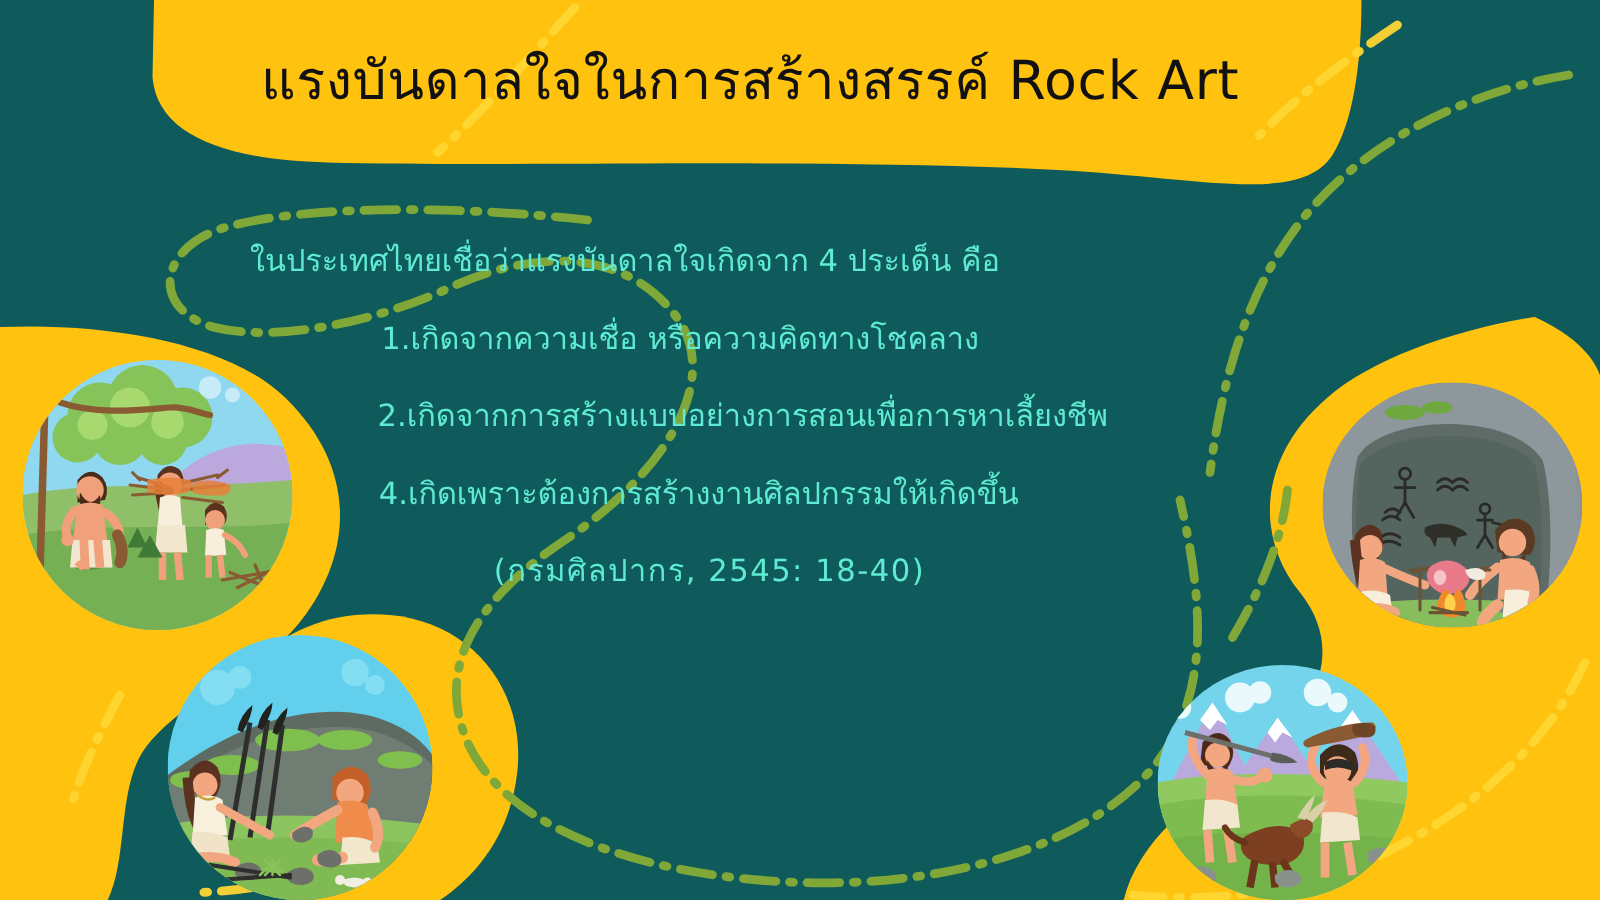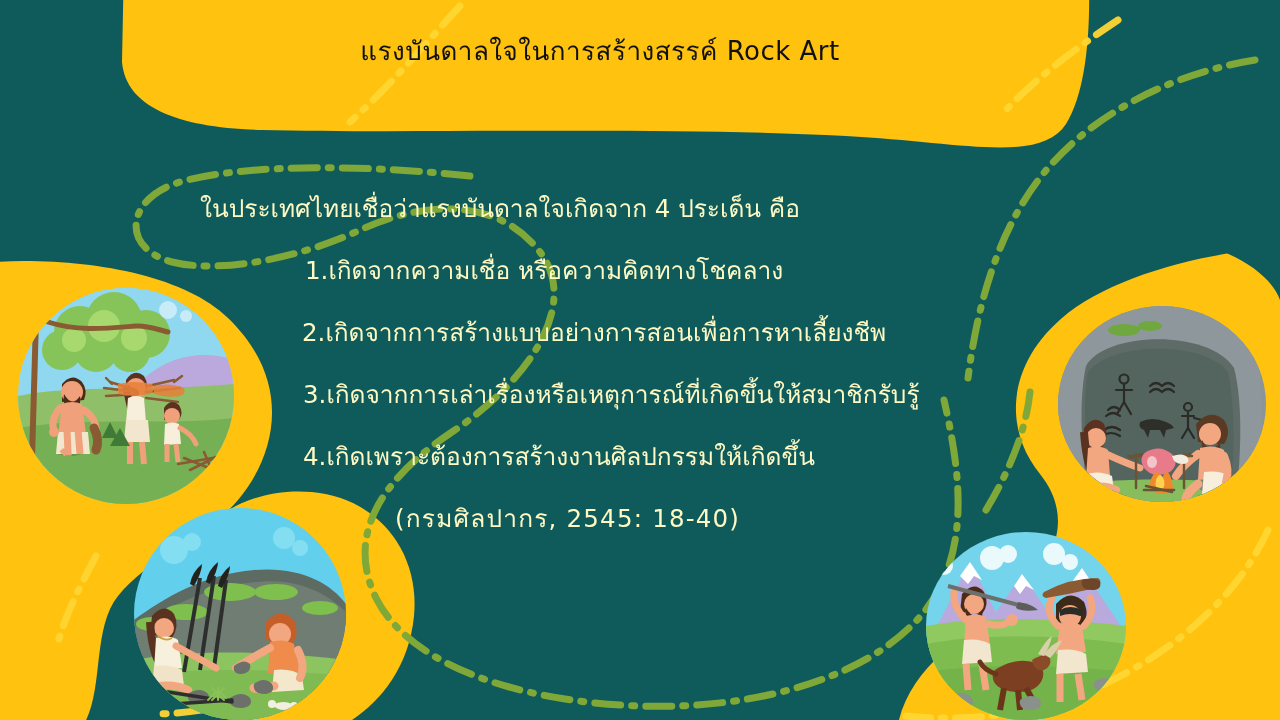--- a/index.html
+++ b/index.html
@@ -17,41 +17,41 @@
     background:#0f5b5b;
   }
   .layer { position:absolute; inset:0; width:1280px; height:720px; }
   svg.layer { display:block; }
   #title-text {
     position:absolute;
     left:120px; top:30px; width:960px;
     text-align:center;
     z-index:7;
     font-family:"DejaVu Sans", sans-serif;
-    font-size:26px;
+    font-size:43px;
     font-weight:400;
     letter-spacing:0.5px;
     color:#111111;
     white-space:nowrap;
   }
 
   
   #body-block {
     position:absolute;
     left:0; top:178px;
     width:1280px;
     z-index:8;
     color:#ffffff;
     font-family:"DejaVu Sans", sans-serif;
     font-size:24.5px;
     line-height:1.0;
   }
   .bodyline {
     white-space:nowrap;
-    color:#fef9c3;
+    color:#5eead4;
     height:62px;
     display:flex;
     align-items:center;
   }
   .l-intro   { padding-left:200px; }
   .l-item1   { padding-left:305px;text-align:center; }
   .l-item2   { padding-left:302px; }
   .l-item3   { padding-left:303px; }
   .l-item4   { padding-left:303px;text-align:center; }
   .l-cite    { padding-left:395px; letter-spacing:1.2px; }
@@ -118,21 +118,20 @@
       <path d="M96 556 C 80 586, 66 614, 58 642"></path>
     </g>
   </svg>
 
   <h1 id="title-text">แรงบันดาลใจในการสร้างสรรค์ Rock Art</h1>
 
   <div id="body-block">
     <div class="bodyline l-intro">ในประเทศไทยเชื่อว่าแรงบันดาลใจเกิดจาก 4 ประเด็น คือ</div>
     <div class="bodyline l-item1">1.เกิดจากความเชื่อ  หรือความคิดทางโชคลาง</div>
     <div class="bodyline l-item2">2.เกิดจากการสร้างแบบอย่างการสอนเพื่อการหาเลี้ยงชีพ</div>
-    <div class="bodyline l-item3">3.เกิดจากการเล่าเรื่องหรือเหตุการณ์ที่เกิดขึ้นให้สมาชิกรับรู้</div>
     <div class="bodyline l-item4">4.เกิดเพราะต้องการสร้างงานศิลปกรรมให้เกิดขึ้น</div>
     <div class="bodyline l-cite">(กรมศิลปากร, 2545: 18-40)</div>
   </div>
 
   <div class="photo" id="photo-family">
     <svg viewBox="0 0 216 216" width="216" height="216" aria-hidden="true">
       <rect width="216" height="216" fill="#8fd8f0"></rect>
       <path d="M0 96 C 50 82, 110 90, 160 78 C 190 72, 206 74, 216 70 L216 0 L0 0Z" fill="#8fd8f0"></path>
       <path d="M120 96 C 150 66, 186 62, 216 72 L216 118 L112 118Z" fill="#bba8dd"></path>
       <path d="M0 108 C 60 96, 130 104, 216 96 L216 216 L0 216Z" fill="#8fbf68"></path>

